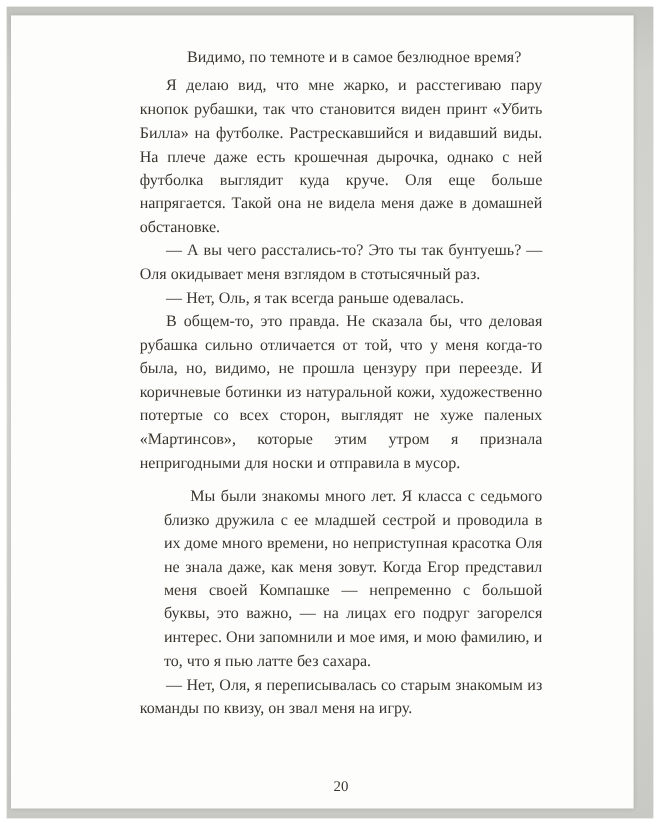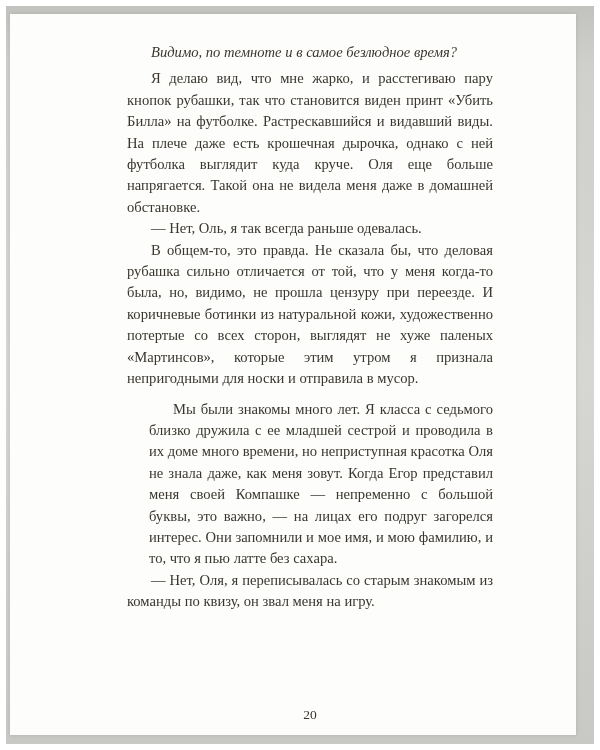--- a/index.html
+++ b/index.html
@@ -35,22 +35,21 @@
     color: #3a362f;
     font-size: 14.6px;
     line-height: 21.4px;
   }
   .para {
     margin: 0;
     text-indent: 24px;
     text-align: justify;
   }
   .para.italic {
-    font-style: italic;
-    text-align: left;
+    text-align: center;
     margin-bottom: 5px;
   }
   .para.spaced {
     margin-top: 9px;
     margin-left: 22px;
   }
   .page-number {
     position: absolute;
     bottom: 12px;
     left: 117px;
@@ -62,20 +61,21 @@
 </style>
 </head>
 <body>
 
 <div class="photo">
   <div class="page-edge"></div>
   <div class="page">
     <div class="text-block" id="paragraphs">
         <p class="para italic">Видимо, по темноте и в самое безлюдное время?</p>
         <p class="para">Я делаю вид, что мне жарко, и расстегиваю пару кнопок рубашки, так что становится виден принт «Убить Билла» на футболке. Растрескавшийся и видавший виды. На плече даже есть крошечная дырочка, однако с ней футболка выглядит куда круче. Оля еще больше напрягается. Такой она не видела меня даже в домашней обстановке.</p>
+        <p class="para">— А вы чего расстались-то? Это ты так бунтуешь? — Оля окидывает меня взглядом в стотысячный раз.</p>
         <p class="para">— Нет, Оль, я так всегда раньше одевалась.</p>
         <p class="para">В общем-то, это правда. Не сказала бы, что деловая рубашка сильно отличается от той, что у меня когда-то была, но, видимо, не прошла цензуру при переезде. И коричневые ботинки из натуральной кожи, художественно потертые со всех сторон, выглядят не хуже паленых «Мартинсов», которые этим утром я признала непригодными для носки и отправила в мусор.</p>
         <p class="para spaced">Мы были знакомы много лет. Я класса с седьмого близко дружила с ее младшей сестрой и проводила в их доме много времени, но неприступная красотка Оля не знала даже, как меня зовут. Когда Егор представил меня своей Компашке — непременно с большой буквы, это важно, — на лицах его подруг загорелся интерес. Они запомнили и мое имя, и мою фамилию, и то, что я пью латте без сахара.</p>
         <p class="para">— Нет, Оля, я переписывалась со старым знакомым из команды по квизу, он звал меня на игру.</p>
       </div>
     <div class="page-number">20</div>
   </div>
 </div>
 
 </body></html>

